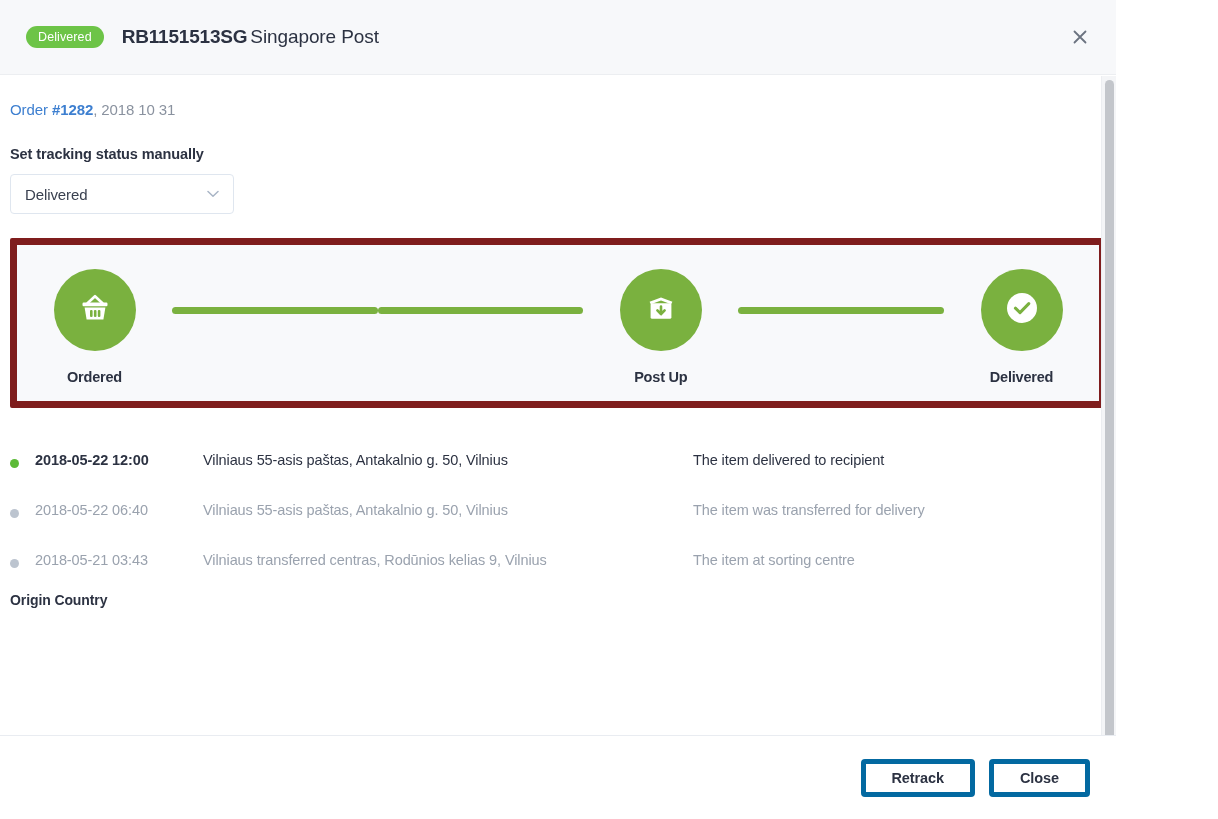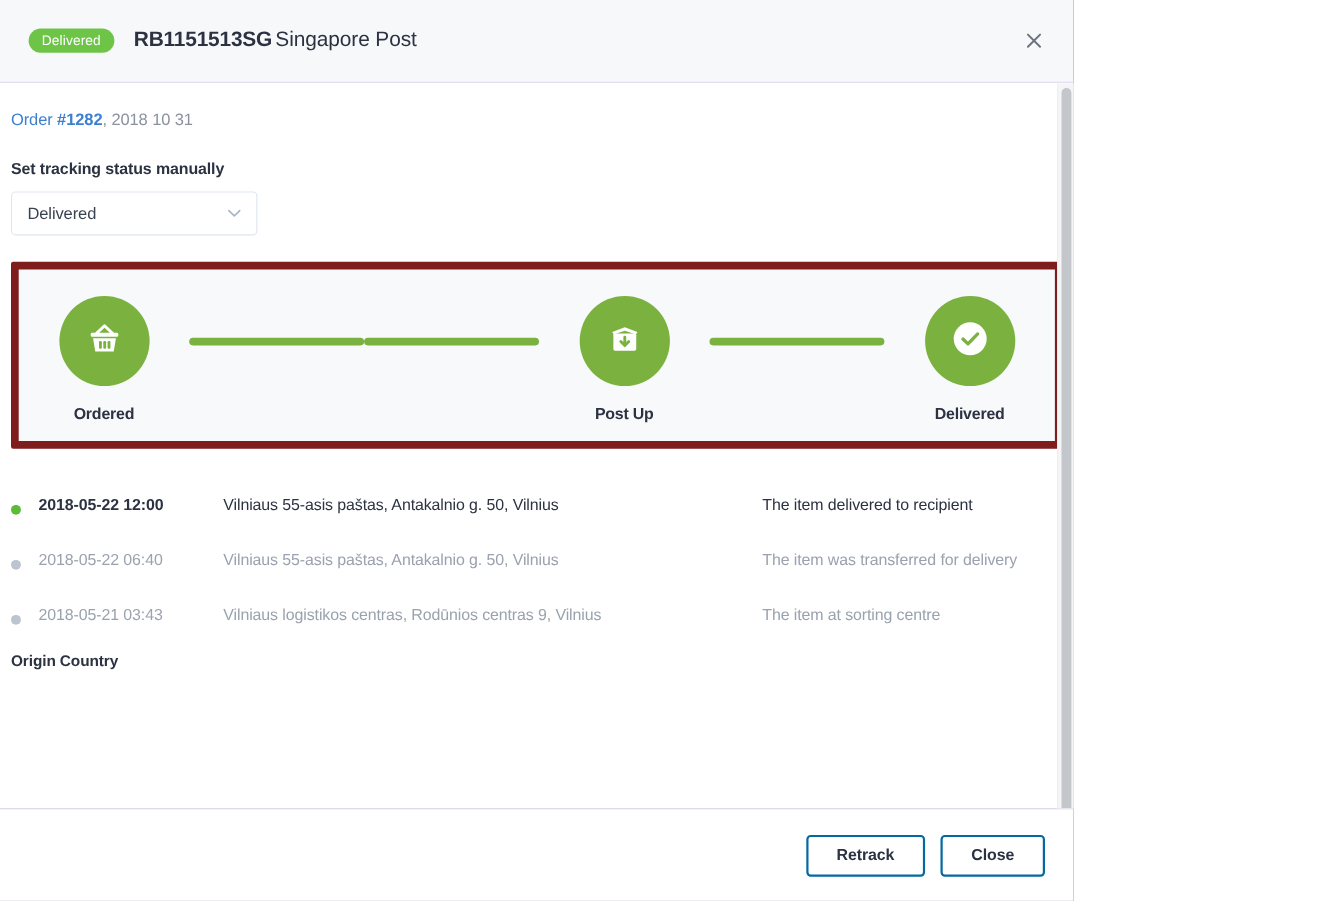--- a/index.html
+++ b/index.html
@@ -8,23 +8,23 @@
     padding: 0;
     width: 1218px;
     height: 819px;
     background: #ffffff;
     font-family: "Liberation Sans", sans-serif;
     overflow: hidden;
   }
 
   #app {
     position: relative;
-    width: 976px;
+    width: 1116px;
     height: 819px;
-    background: #4c1d95;
+    background: #c2410c;
     display: flex;
     flex-direction: column;
   }
 
   
   .modal-header {
     position: relative;
     height: 75px;
     min-height: 75px;
     background: #f7f8fa;
@@ -241,21 +241,21 @@
     align-items: center;
     justify-content: flex-end;
     padding: 0 26px;
     background: #ffffff;
     gap: 14px;
   }
   .btn {
     height: 38px;
     min-width: 88px;
     padding: 0 26px;
-    border: 2px solid #0369a1;
+    border: 5px solid #0369a1;
     border-radius: 4px;
     background: #ffffff;
     color: #2c3242;
     font-size: 14.5px;
     font-weight: bold;
     letter-spacing: -.1px;
     cursor: pointer;
     font-family: "Liberation Sans", sans-serif;
   }
 
@@ -380,21 +380,21 @@
       <div class="event-row">
         <span class="event-dot"></span>
         <span class="event-time">2018-05-22 06:40</span>
         <span class="event-place">Vilniaus 55-asis paštas, Antakalnio g. 50, Vilnius</span>
         <span class="event-desc">The item was transferred for delivery</span>
       </div>
 
       <div class="event-row">
         <span class="event-dot"></span>
         <span class="event-time">2018-05-21 03:43</span>
-        <span class="event-place">Vilniaus logistikos centras, Rodūnios centras 9, Vilnius</span>
+        <span class="event-place">Vilniaus transferred centras, Rodūnios kelias 9, Vilnius</span>
         <span class="event-desc">The item at sorting centre</span>
       </div>
 
 
     </div>
 
     <div class="section-title origin">Origin Country</div>
 
   </div>
 

